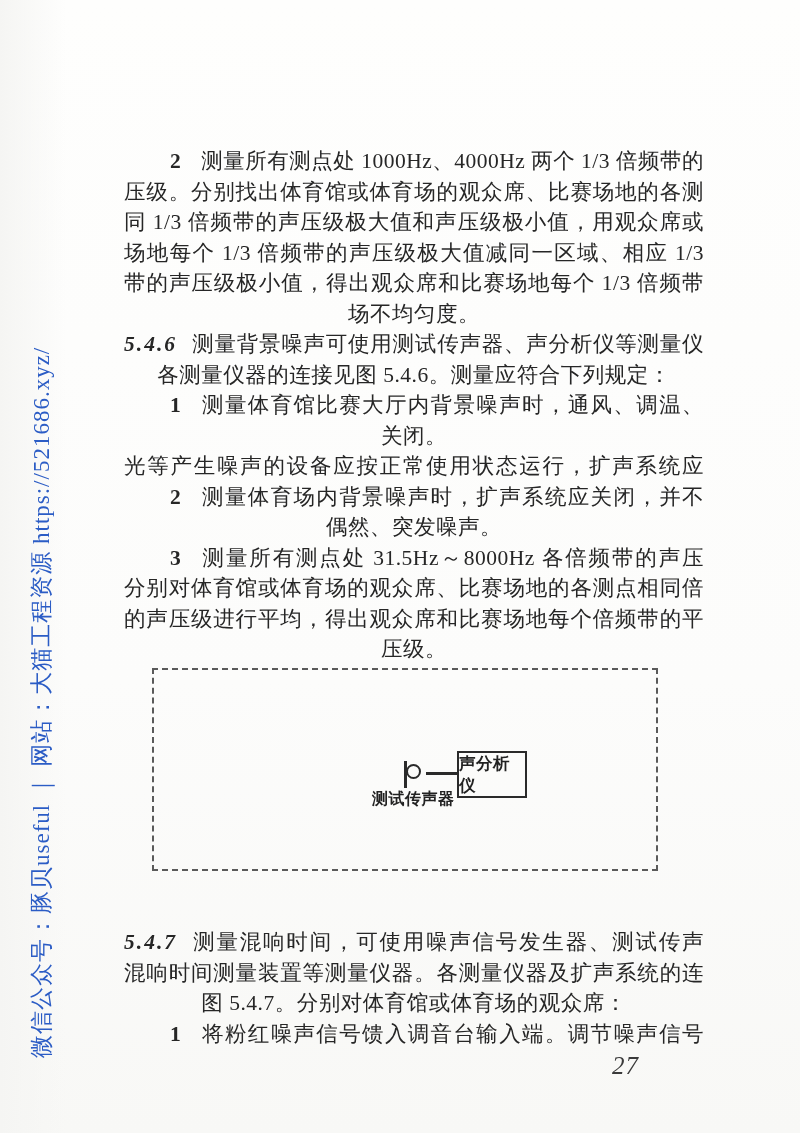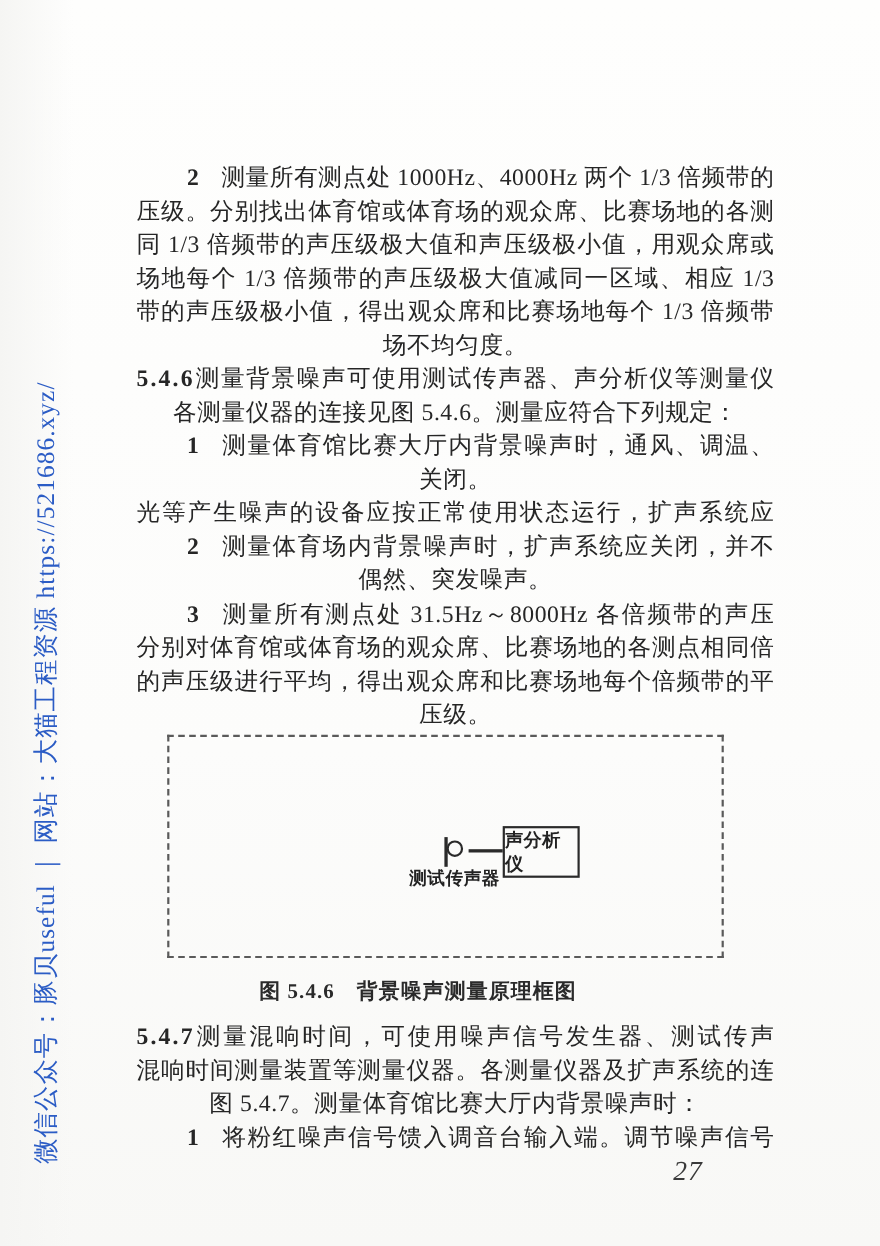--- a/index.html
+++ b/index.html
@@ -22,21 +22,21 @@
   .body-col { position:absolute; left:124px; width:580px; color:#262626; }
   .col-a { top:146px; }
   .col-b { top:927px; }
   .ln {
     display:block; height:30.5px; line-height:30.5px; font-size:21.5px;
     white-space:nowrap; overflow:hidden; letter-spacing:0.5px;text-align:center;
   }
   .j { text-align:justify; text-align-last:justify; text-justify:inter-character; white-space:normal; }
   .ind { padding-left:46px; }
   .num { font-weight:bold; margin-right:20px; }
-  .sec { font-weight:bold; margin-right:0; letter-spacing:2px; }
+  .sec { font-weight:bold; margin-right:15px; letter-spacing:2px;font-style:italic; }
   
   .fig-frame {
     position:absolute; left:152px; top:668px; width:506px; height:203px;
     border:2px dashed #5a5a5a;
   }
   .mic-bar { position:absolute; left:404px; top:761px; width:2.5px; height:27px; background:#2a2a2a; }
   .mic-circle {
     position:absolute; left:406px; top:764px; width:15px; height:15px;
     border:2.5px solid #2a2a2a; border-radius:50%; background:transparent;
   }
@@ -89,24 +89,23 @@
   </div>
 
   <div class="fig-frame"></div>
   <div class="mic-bar"></div>
   <div class="mic-circle"></div>
   <div class="connector"></div>
   <div class="analyzer-box">
       <span>声分析仪</span>
     </div>
   <div class="mic-label">测试传声器</div>
-  <div class="caption">图 5.4.6　背景噪声测量原理框图</div>
 
   <div class="body-col col-b">
     <div class="ln j"><span class="sec">5.4.7</span><span>测量混响时间，可使用噪声信号发生器、测试传声器、</span></div>
     <div class="ln j">混响时间测量装置等测量仪器。各测量仪器及扩声系统的连接见</div>
-    <div class="ln">图 5.4.7。测量体育馆比赛大厅内背景噪声时：</div>
+    <div class="ln">图 5.4.7。分别对体育馆或体育场的观众席：</div>
     <div class="ln ind j"><span class="num">1</span><span>将粉红噪声信号馈入调音台输入端。调节噪声信号发生</span></div>
   </div>
 
   <div class="page-number">27</div>
 
 </div>
 
 </body></html>

